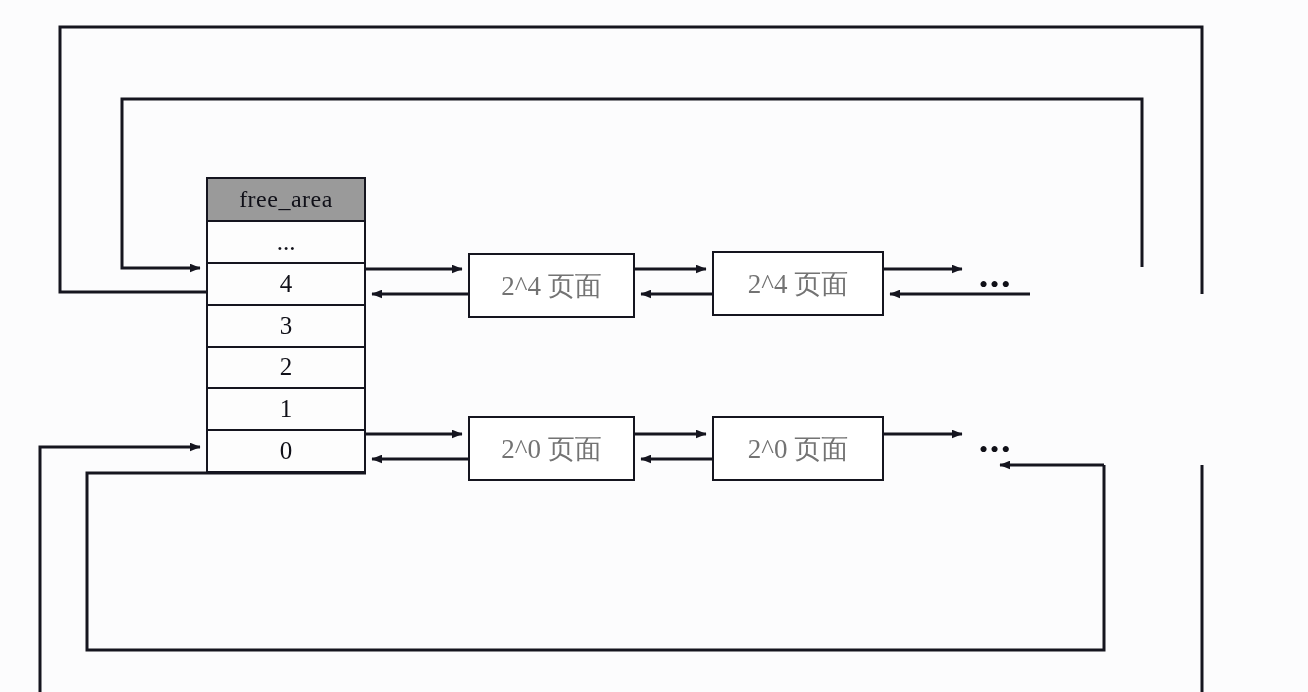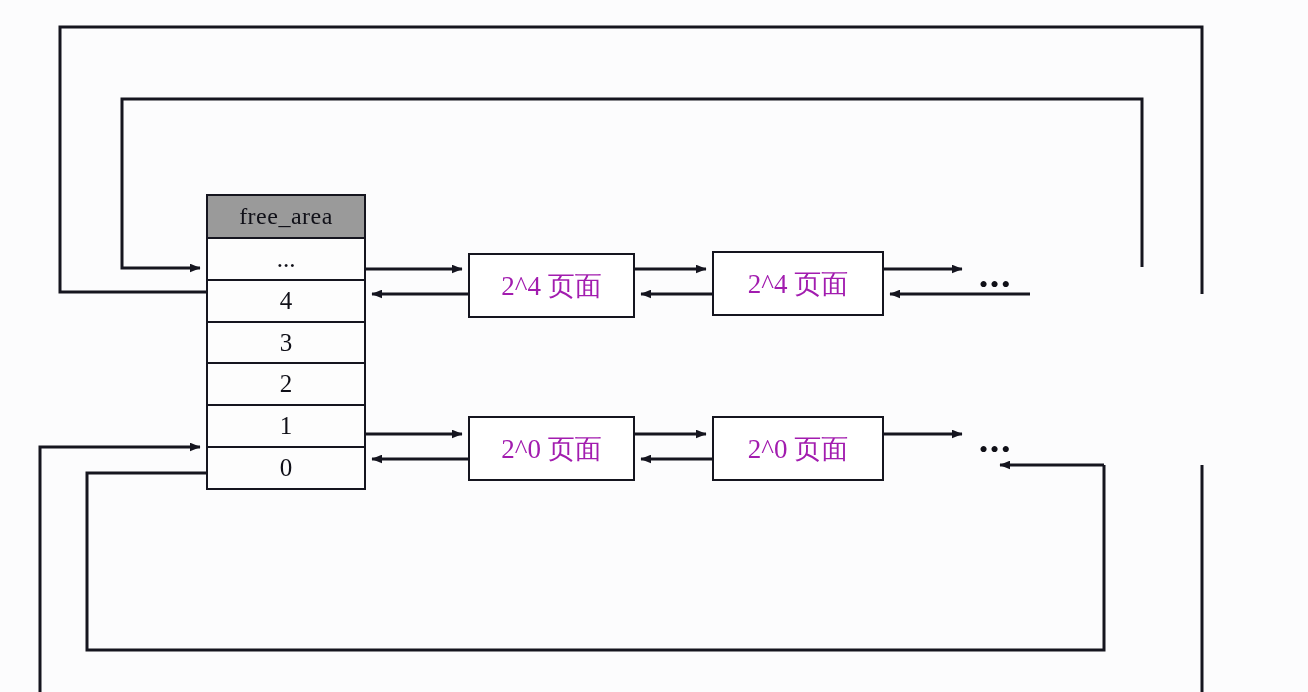--- a/index.html
+++ b/index.html
@@ -4,25 +4,25 @@
 <style>
   html,body{margin:0;padding:0;background:#ffffff;}
   body{width:1308px;height:692px;overflow:hidden;
        font-family:"Liberation Serif",serif;}
   #diagram-root{position:relative;width:1308px;height:692px;background:#fcfcfd;}
   svg#wiring{position:absolute;left:0;top:0;width:1308px;height:692px;}
 
   .node-box{position:absolute;box-sizing:border-box;
             border:2px solid #15151f;background:#ffffff;
             display:flex;align-items:center;justify-content:center;
-            font-size:27px;color:#a21caf;white-space:nowrap;}
+            font-size:27px;color:#737373;white-space:nowrap;}
 
-  .free-area-table{position:absolute;left:206px;top:194px;width:160px;height:296px;
+  .free-area-table{position:absolute;left:206px;top:177px;width:160px;height:296px;
                    box-sizing:border-box;border:2px solid #15151f;background:#ffffff;
-                   display:flex;flex-direction:column;}
+                   display:flex;flex-direction:column;justify-content:center;}
   .fa-header{height:41px;flex:0 0 41px;background:#9a9a9a;color:#101018;
              border-bottom:2px solid #15151f;
              display:flex;align-items:center;justify-content:center;
              font-size:24px;letter-spacing:.5px;}
   .fa-cell{flex:1 1 0;border-bottom:2px solid #15151f;background:#fdfdfd;
            display:flex;align-items:center;justify-content:center;
            font-size:25px;color:#101018;}
   .fa-cell:last-child{border-bottom:none;}
 
   .ellipsis-mark{position:absolute;font-size:26px;color:#101018;

